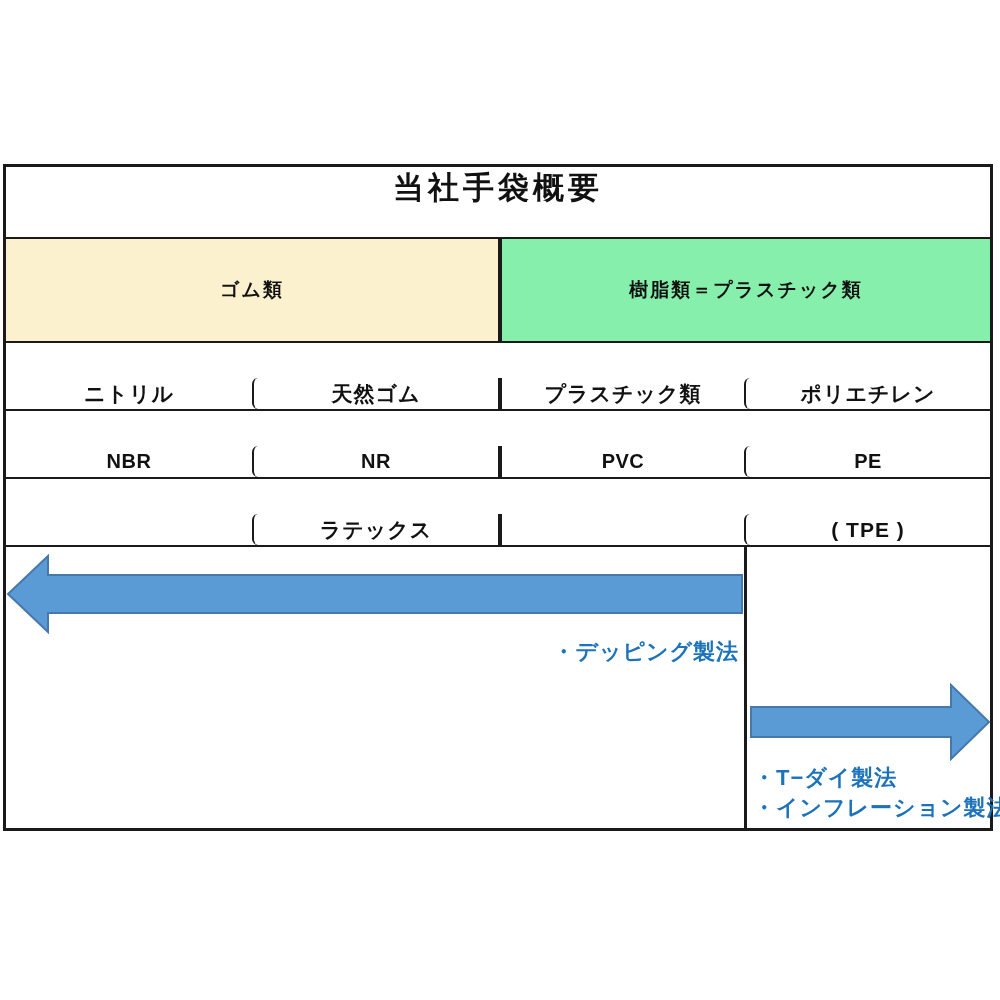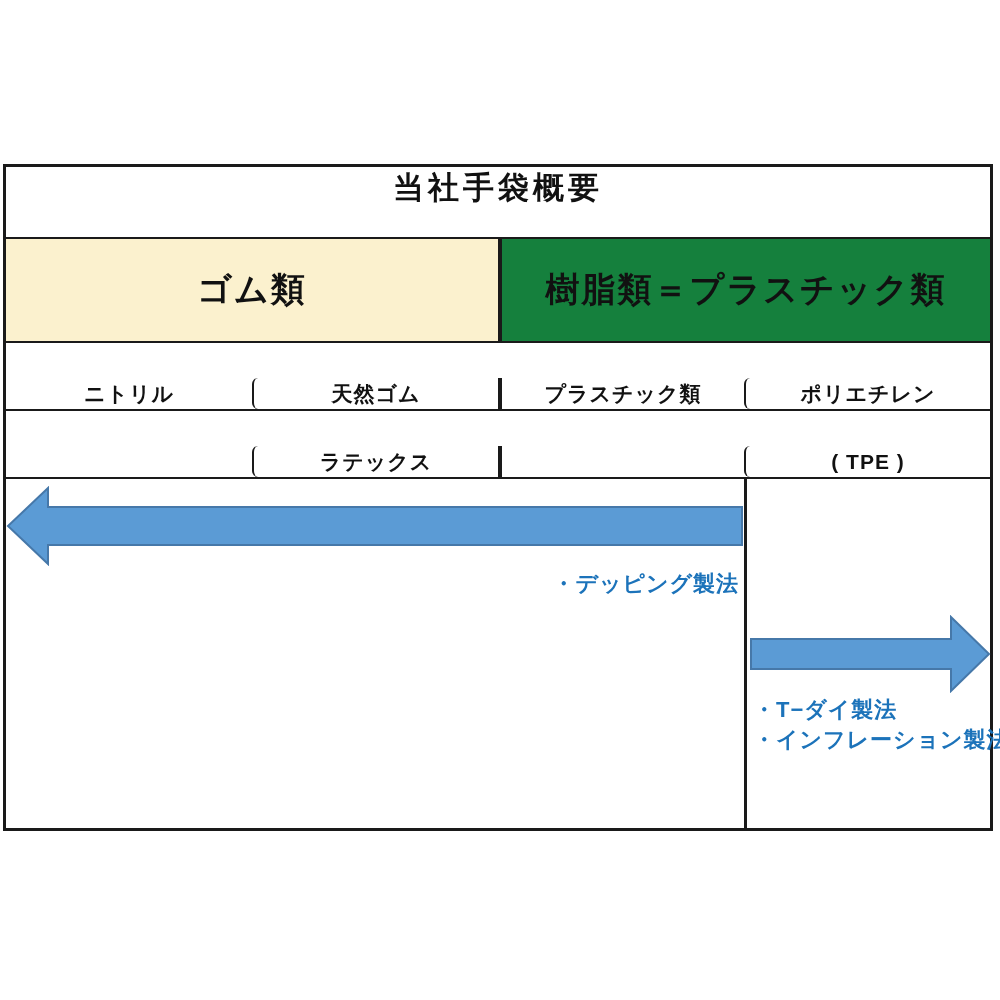--- a/index.html
+++ b/index.html
@@ -33,27 +33,27 @@
   }
   .row-groups {
     height: 104px;
     border-bottom: 2px solid #1a1a1a;
   }
   .group-cell {
     width: 50%;
     display: flex;
     align-items: center;
     justify-content: center;
-    font-size: 34px;
+    font-size: 19px;
     font-weight: bold;
     color: #111111;
     letter-spacing: 2px;
   }
   .group-rubber  { background: #FBF1CE; }
-  .group-plastic { background: #15803d; border-left: 4px solid #1a1a1a; }
+  .group-plastic { background: #86efac; border-left: 4px solid #1a1a1a; }
   .row-cells {
     height: 68px;
     border-bottom: 2px solid #1a1a1a;
   }
   .cell {
     width: 25%;
     display: flex;
     align-items: center;
     justify-content: center;
     font-weight: bold;
@@ -127,20 +127,26 @@
     </div>
   </div>
 
   <div class="row row-cells">
     <div class="cell">ニトリル</div>
     <div class="cell b-thin">天然ゴム</div>
     <div class="cell b-thick">プラスチック類</div>
     <div class="cell b-thin">ポリエチレン</div>
   </div>
 
+  <div class="row row-cells">
+    <div class="cell code">NBR</div>
+    <div class="cell code b-thin">NR</div>
+    <div class="cell code b-thick">PVC</div>
+    <div class="cell code b-thin">PE</div>
+  </div>
 
   <div class="row row-cells">
     <div class="cell"></div>
     <div class="cell b-thin">ラテックス</div>
     <div class="cell b-thick"></div>
     <div class="cell b-thin">( TPE )</div>
   </div>
 
   <div class="row row-arrows">
 

